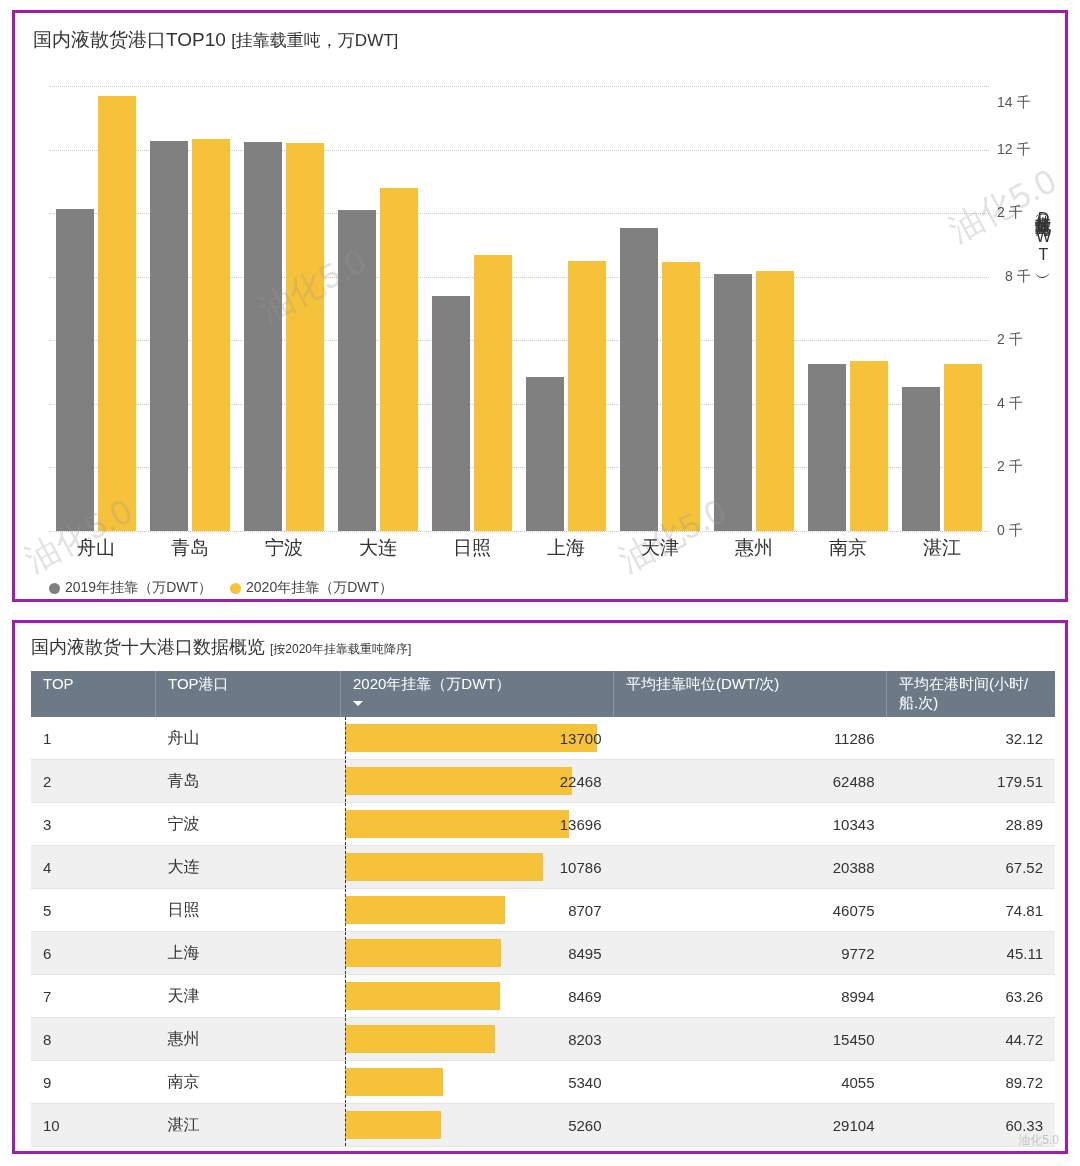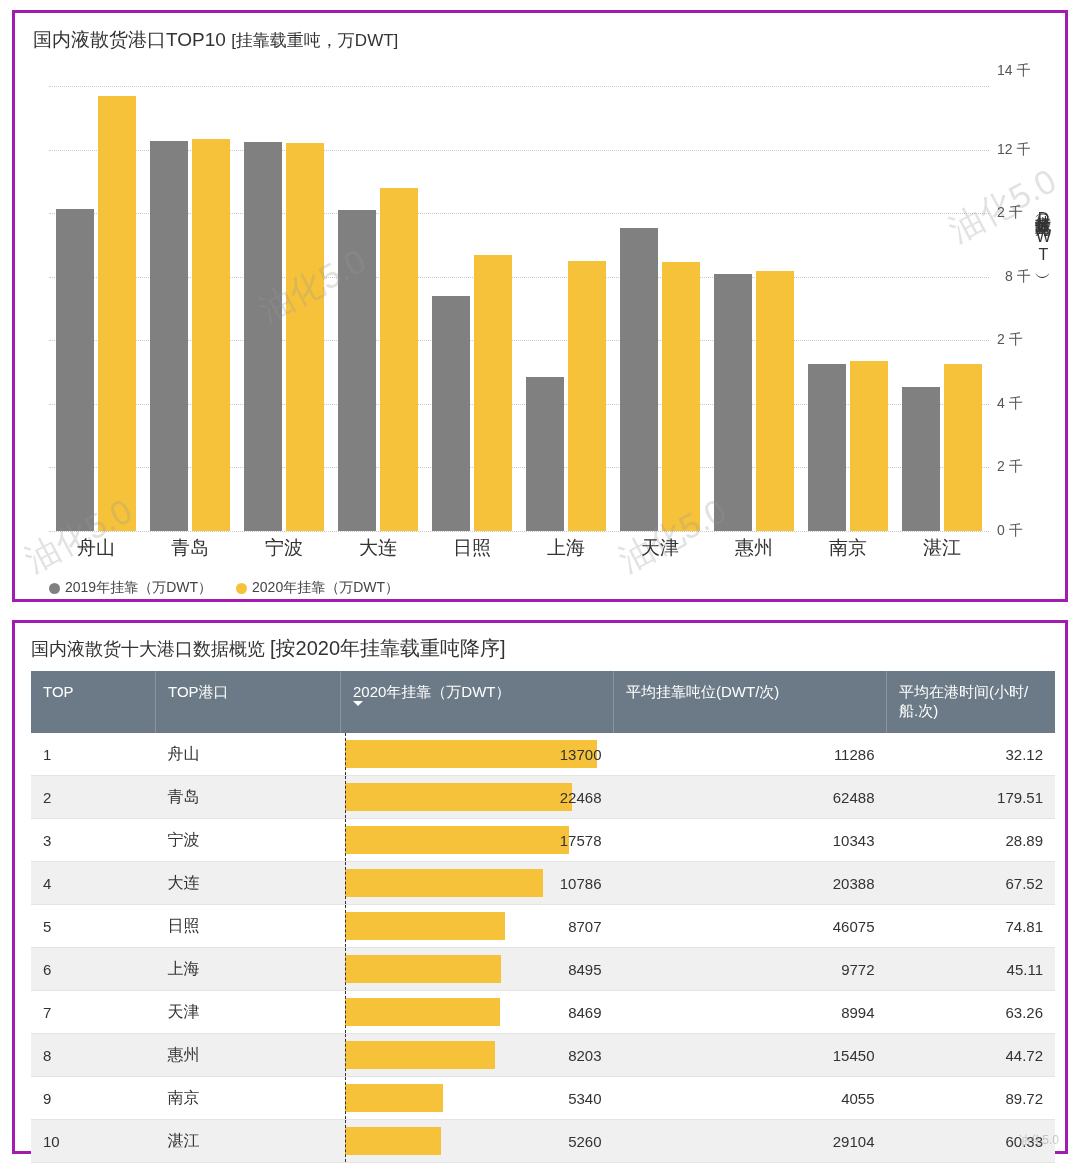--- a/index.html
+++ b/index.html
@@ -98,21 +98,21 @@
   }
 
   .legend {
     position: absolute;
     left: 34px;
     top: 566px;
     font-size: 14px;
     color: #444444;
     display: flex;
     align-items: center;
-    gap: 24px;
+    gap: 18px;
   }
   .legend .item { display: flex; align-items: center; gap: 5px; }
   .dot { width: 11px; height: 11px; border-radius: 50%; display: inline-block; }
   .dot.grey { background: #808080; }
   .dot.yellow { background: #f5c23a; }
 
   .watermark {
     position: absolute;
     color: rgba(150,150,150,0.28);
     font-size: 34px;
@@ -129,36 +129,36 @@
     height: 534px;
   }
   #table-title {
     position: absolute;
     left: 16px;
     top: 12px;
     font-size: 18px;
     color: #333333;
     white-space: nowrap;
   }
-  #table-title .sub { font-size: 20px; }
+  #table-title .sub { font-size: 12px; }
 
   table {
     position: absolute;
     left: 16px;
     top: 48px;
     width: 1024px;
     border-collapse: collapse;
     font-size: 15px;
   }
   thead th {
     background: #6b7a86;
     color: #ffffff;
     font-weight: normal;
     text-align: left;
-    padding: 12px 12px;
+    padding: 4px 12px;
     height: 26px;
     vertical-align: top;
     border-right: 1px solid #8a969f;
     position: relative;
   }
   thead th:last-child { border-right: none; }
   .sort-caret {
     position: absolute;
     left: 12px;
     top: 30px;
@@ -295,21 +295,21 @@
     <div class="watermark" style="left:240px; top:250px;">油化5.0</div>
     <div class="watermark" style="left:600px; top:500px;">油化5.0</div>
     <div class="watermark" style="left:930px; top:170px;">油化5.0</div>
   <div class="ytick" style="top: 518px;">0 千</div>
       <div class="ytick" style="top: 454.486px;">2 千</div>
       <div class="ytick" style="top: 390.973px;">4 千</div>
       <div class="ytick" style="top: 327.459px;">2 千</div>
       <div class="ytick" style="top: 263.946px; margin-left: 8px;">8 千</div>
       <div class="ytick" style="top: 200.432px;">2 千</div>
       <div class="ytick" style="top: 136.919px;">12 千</div>
-      <div class="ytick" style="top: 58px;">14 千</div>
+      <div class="ytick" style="top: 90px;">14 千</div>
       <div class="xtick" style="left: 21px; width: 120px;">舟山</div>
       <div class="xtick" style="left: 115px; width: 120px;">青岛</div>
       <div class="xtick" style="left: 209px; width: 120px;">宁波</div>
       <div class="xtick" style="left: 303px; width: 120px;">大连</div>
       <div class="xtick" style="left: 397px; width: 120px;">日照</div>
       <div class="xtick" style="left: 491px; width: 120px;">上海</div>
       <div class="xtick" style="left: 585px; width: 120px;">天津</div>
       <div class="xtick" style="left: 679px; width: 120px;">惠州</div>
       <div class="xtick" style="left: 773px; width: 120px;">南京</div>
       <div class="xtick" style="left: 867px; width: 120px;">湛江</div>
@@ -360,21 +360,21 @@
             <td class="num">62488</td>
             <td class="num">179.51</td>
           </tr>
           <tr>
             <td class="col-rank">3</td>
             <td class="col-port">宁波</td>
             <td class="col-bar">
               <div class="barcell">
                 <div class="fill" style="width: 224.648px;"></div>
                 <div class="dashed"></div>
-                <span class="val">17578</span>
+                <span class="val">13696</span>
               </div>
             </td>
             <td class="num">10343</td>
             <td class="num">28.89</td>
           </tr>
           <tr>
             <td class="col-rank">4</td>
             <td class="col-port">大连</td>
             <td class="col-bar">
               <div class="barcell">

